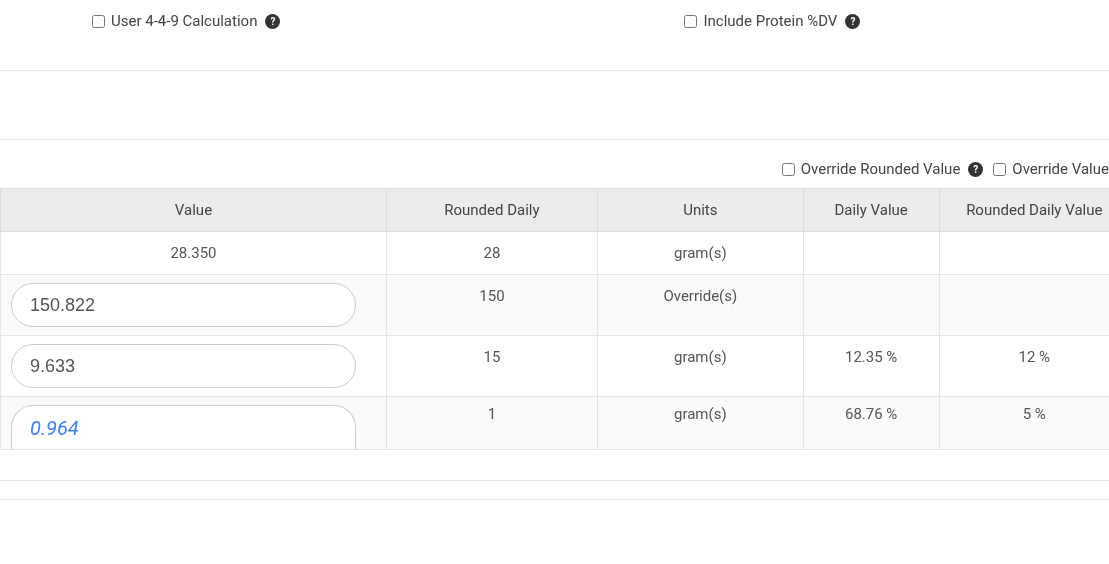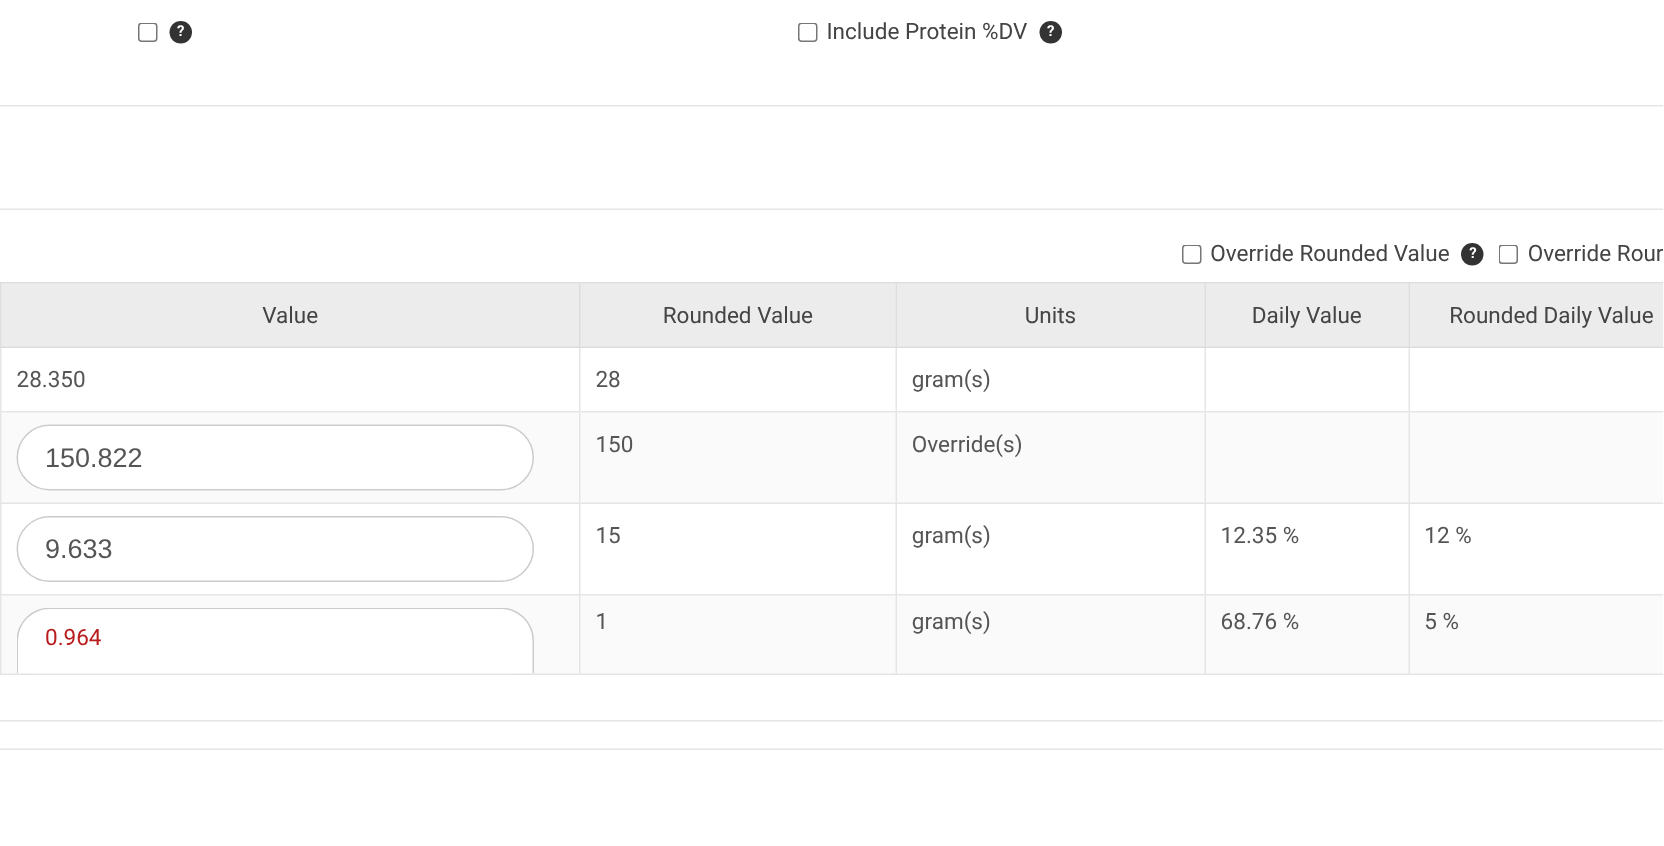--- a/index.html
+++ b/index.html
@@ -111,87 +111,90 @@
       border-radius: 22px;
       padding: 0 18px;
       font-size: 18px;
       color: #555;
       outline: none;
       background: #fff;
     }
     .text-cell {
       padding-top: 12px;
       padding-bottom: 12px;
+      text-align: center;
     }
     .truncated-row {
       height: 40px;
       overflow: hidden;
     }
     .truncated-row td {
       padding-top: 8px;
       padding-bottom: 0;
     }
     .truncated-pill {
       width: 345px;
       height: 44px;
       border: 1px solid #ccc;
       border-top-left-radius: 22px;
       border-top-right-radius: 22px;
       border-bottom: none;
       padding: 10px 18px 0 18px;
-      font-size: 15px;
-      color: #b91c1c;
+      font-size: 20px;
+      color: #3b82f6;
       background: #fff;
+      font-style: italic;
     }
     .bottom-band {
       margin-top: 30px;
       border-top: 1px solid #e5e5e5;
       border-bottom: 1px solid #e5e5e5;
       height: 20px;
     }
     .table-wrap {
       overflow: hidden;
       width: 1109px;
     }
   </style>
 </head>
 <body>
 
 <div class="top-options">
   <div class="option-group option-left">
     <input type="checkbox" style="">
+    <span class="option-label">User 4-4-9 Calculation</span>
     <span class="help-icon">?</span>
   </div>
   <div class="option-group option-right">
     <input type="checkbox" style="">
     <span class="option-label">Include Protein %DV</span>
     <span class="help-icon">?</span>
   </div>
 </div>
 
 <div class="divider-space"></div>
 
 <div class="override-row">
   <div class="override-group">
     <input type="checkbox" style="">
     <span class="option-label">Override Rounded Value</span>
     <span class="help-icon">?</span>
   </div>
   <div class="override-group">
     <input type="checkbox" style="">
-    <span class="option-label">Override Rour</span>
+    <span class="option-label">Override Value</span>
   </div>
 </div>
 
 <div class="table-wrap">
 <table>
   <thead>
     <tr>
       <th class="col-value">Value</th>
-      <th class="col-rounded">Rounded Value</th>
+      <th class="col-rounded">Rounded Daily</th>
       <th class="col-units">Units</th>
       <th class="col-daily">Daily Value</th>
       <th class="col-rdv">Rounded Daily Value</th>
     </tr>
   </thead>
   <tbody>
     <tr>
       <td class="text-cell">28.350</td>
       <td class="text-cell">28</td>
       <td class="text-cell">gram(s)</td>

